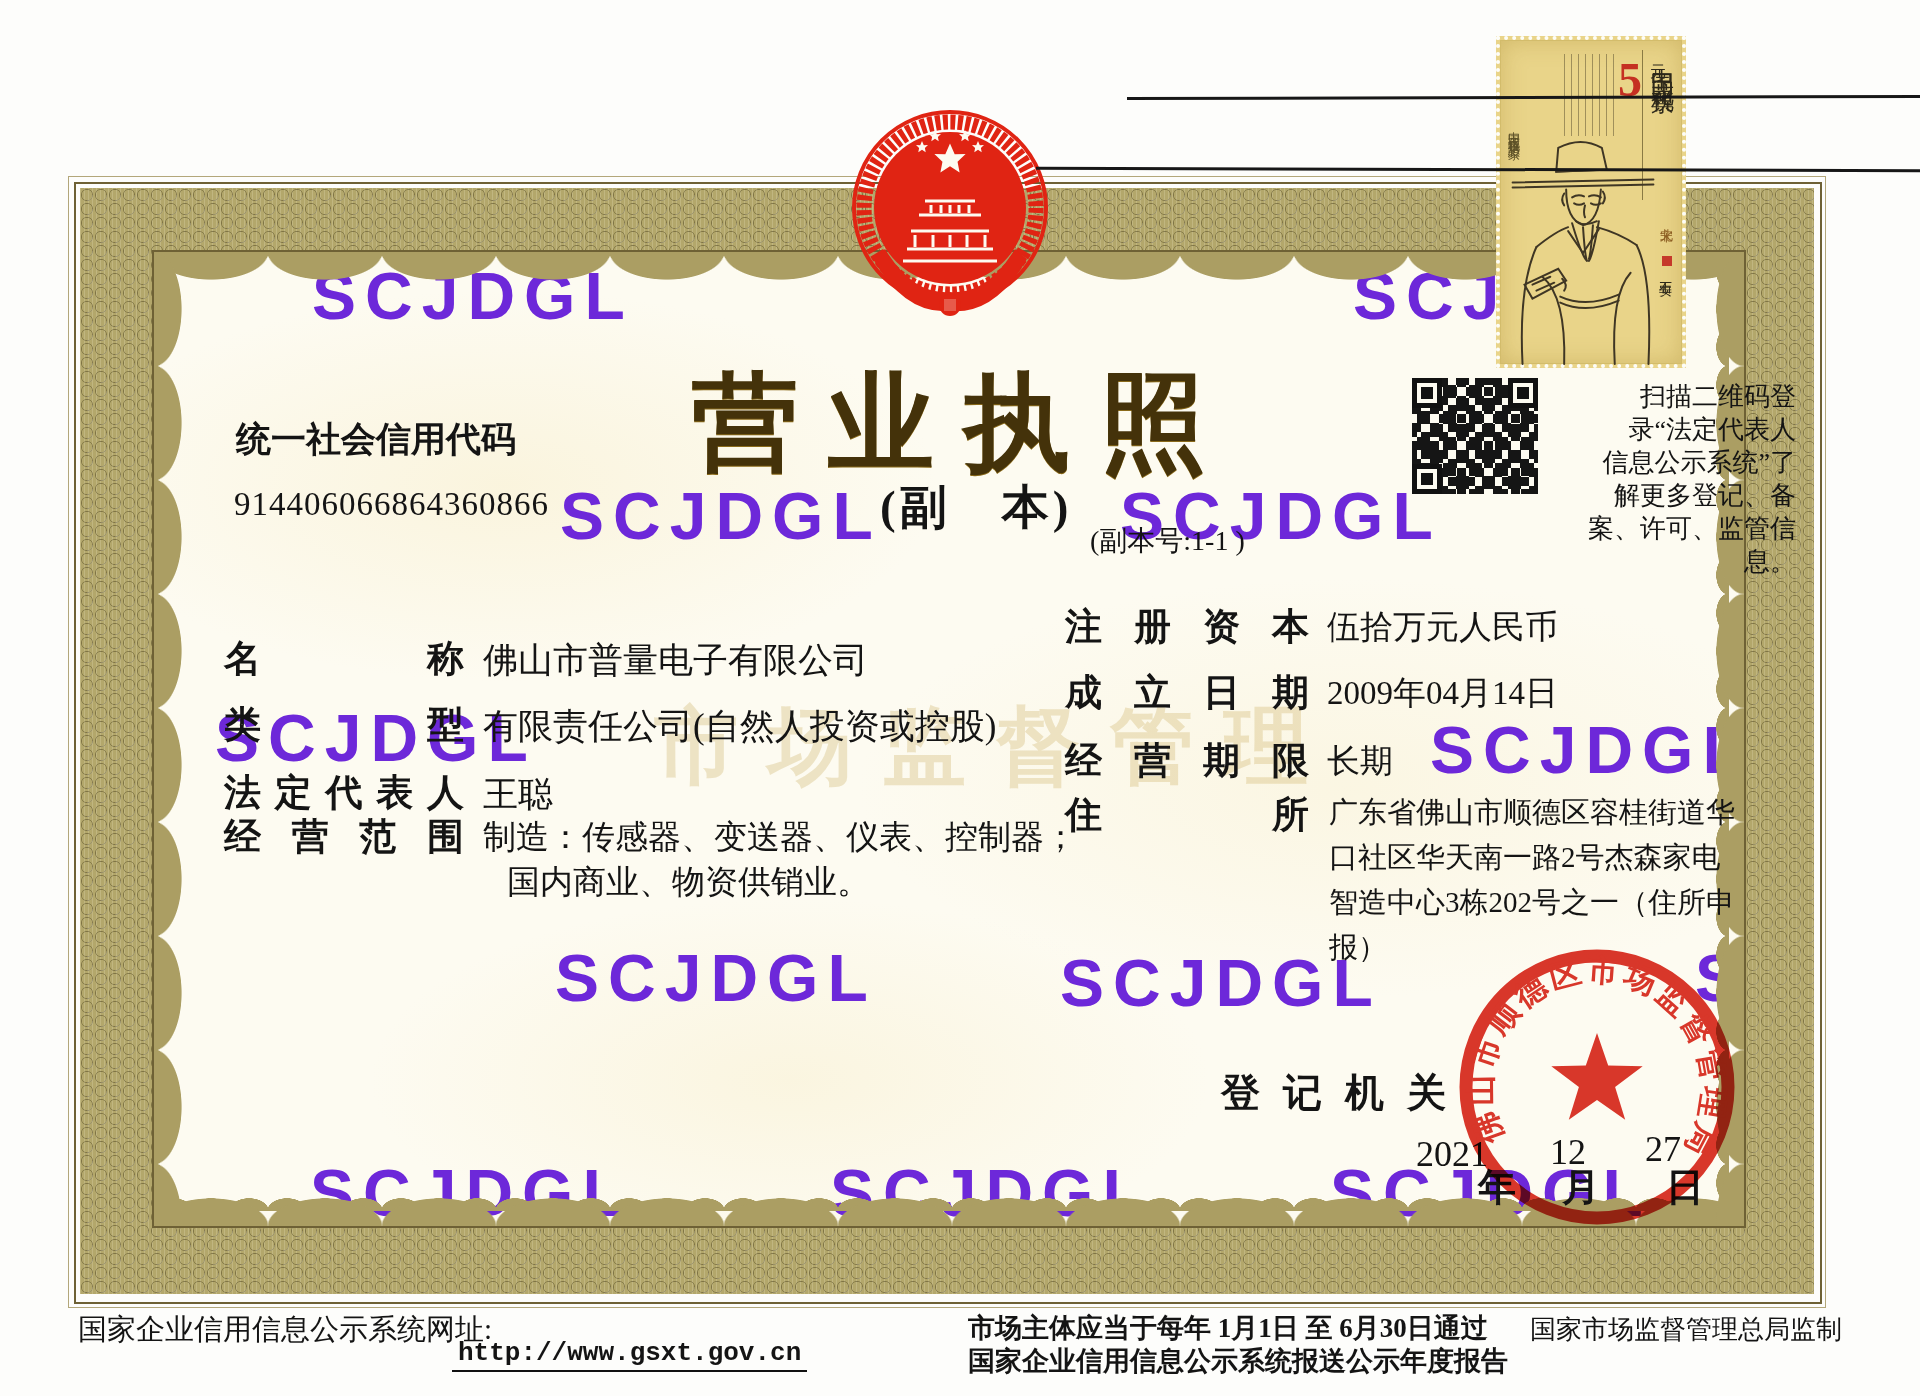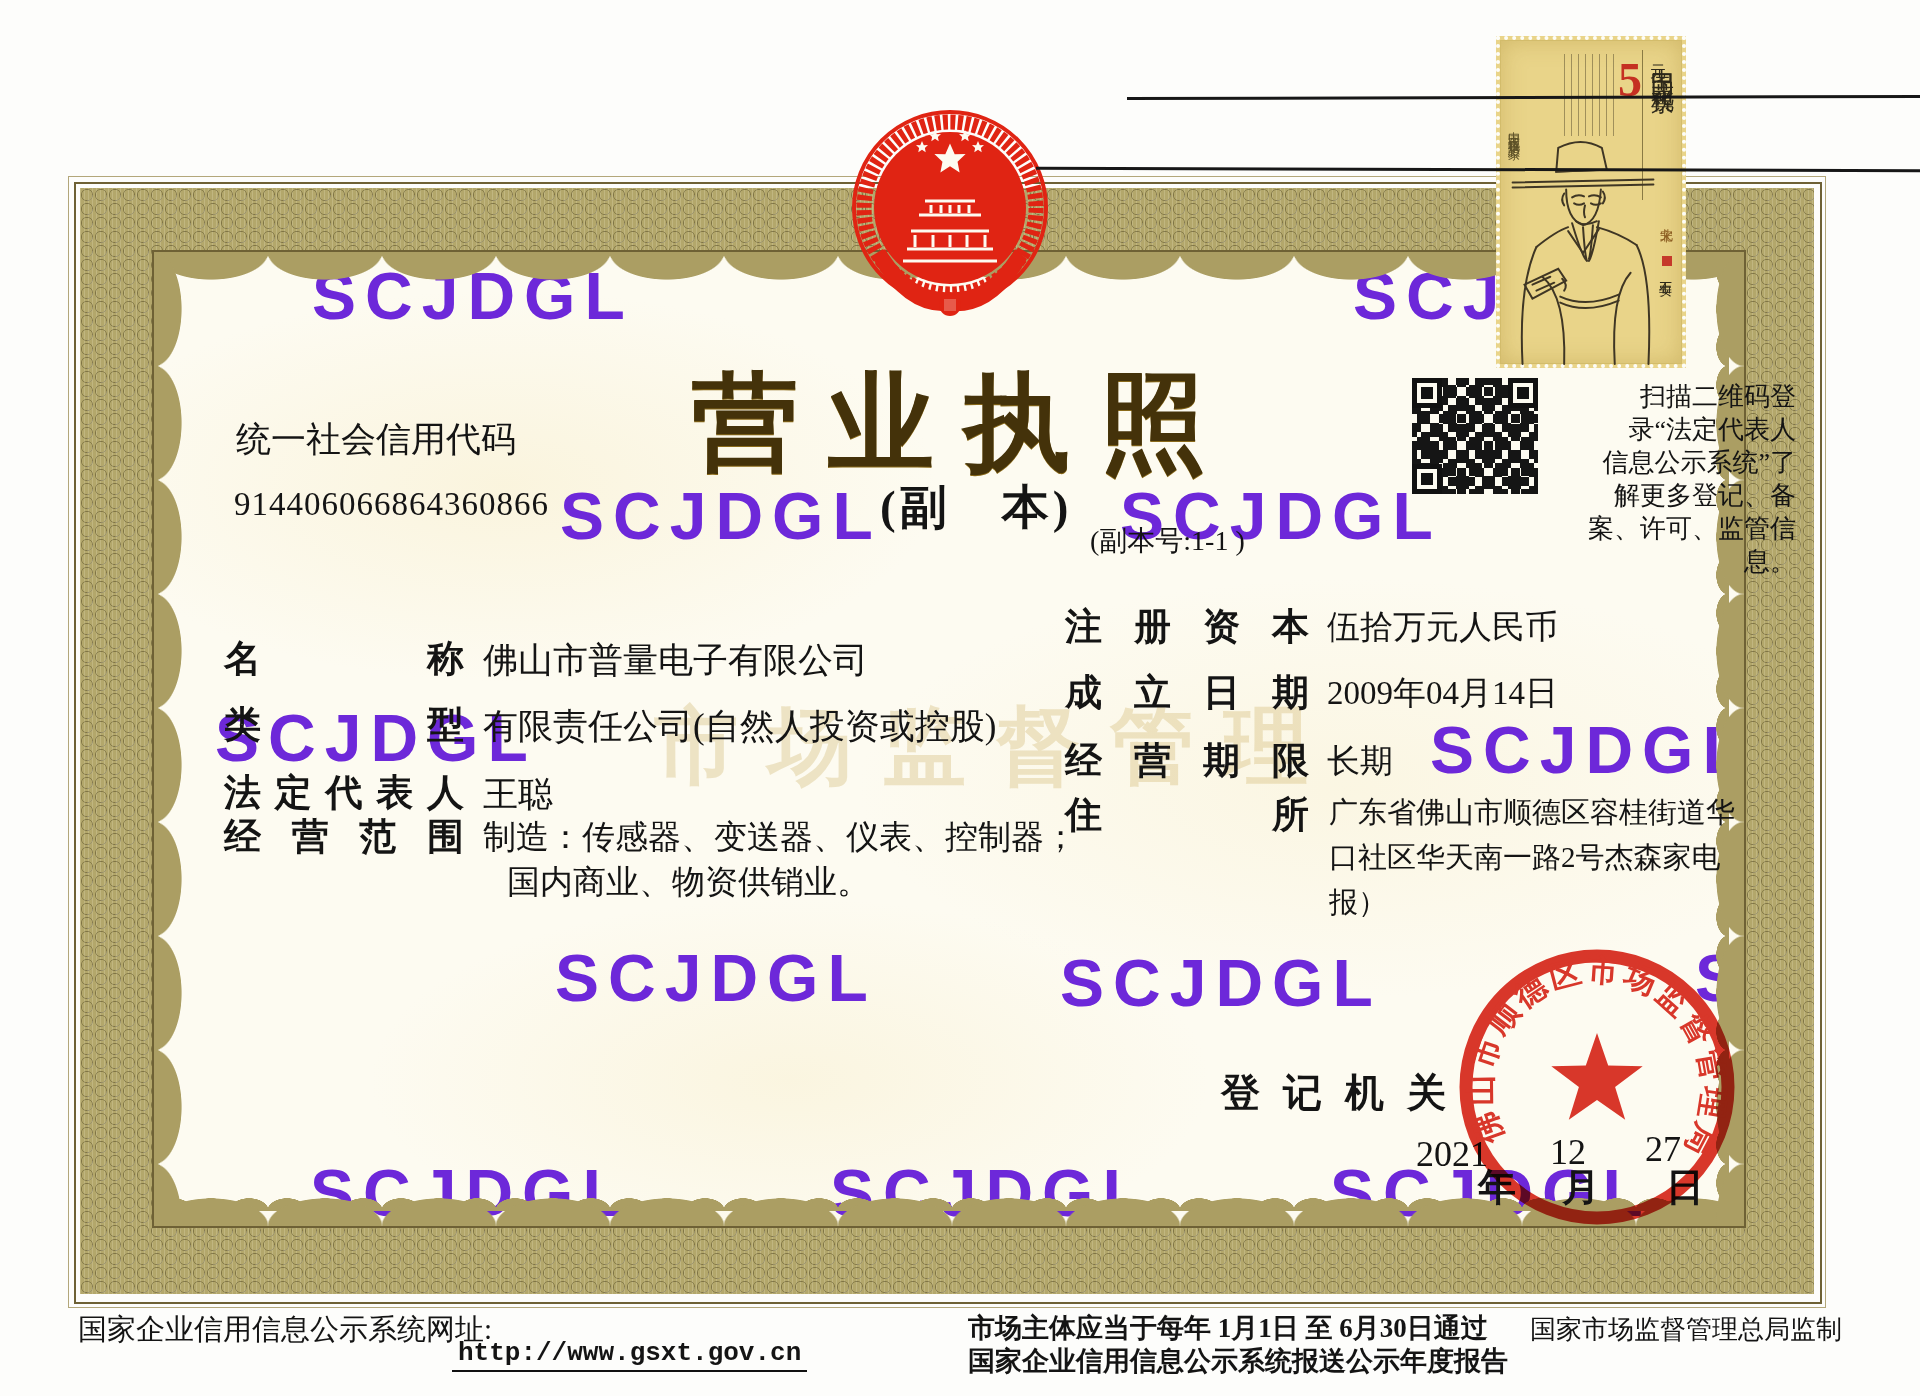--- a/index.html
+++ b/index.html
@@ -46,21 +46,21 @@
   .wm-center{position:absolute;left:500px;top:438px;font-size:84px;letter-spacing:30px;
       color:rgba(203,172,92,.30);font-weight:bold;white-space:nowrap;}
 
   
   .z4{z-index:4;}
   .hei{font-family:"Liberation Sans","DejaVu Sans",sans-serif;}
   .cert-title{left:692px;top:352px;font-size:106px;font-weight:900;letter-spacing:30px;color:#44320a;
       text-shadow:0 1px 0 #8a6a1a;white-space:nowrap;}
   .subtitle{left:880px;top:476px;font-size:47px;font-weight:700;letter-spacing:4px;white-space:nowrap;}
   .copy-no{left:1090px;top:522px;font-size:28px;white-space:nowrap;}
-  .ccode-label{left:236px;top:416px;font-size:35px;font-weight:normal;white-space:nowrap;}
+  .ccode-label{left:236px;top:416px;font-size:35px;font-weight:bold;white-space:nowrap;}
   .ccode-val{left:234px;top:486px;font-size:33px;letter-spacing:1px;white-space:nowrap;}
 
   .flabel{position:absolute;font-size:37px;font-weight:600;text-align:justify;text-align-last:justify;}
   .fval{position:absolute;font-size:35px;white-space:nowrap;}
   .lab-l{left:224px;width:240px;}
   .lab-r{left:1065px;width:244px;}
   .addr{font-size:29px;line-height:45px;white-space:nowrap;}
 
   .reg-label{left:1221px;top:1066px;width:225px;font-size:39px;font-weight:600;text-align:justify;text-align-last:justify;}
   .dt{position:absolute;font-size:36px;z-index:4;}
@@ -234,20 +234,21 @@
 <div class="flabel lab-r z4" style="top:668px;">成立日期</div>
 <div class="fval z4" style="left:1327px;top:671px;font-size:33px;">2009年04月14日</div>
 
 <div class="flabel lab-r z4" style="top:736px;">经营期限</div>
 <div class="fval z4" style="left:1327px;top:739px;font-size:33px;">长期</div>
 
 <div class="flabel lab-r z4" style="top:790px;">住所</div>
 <div class="z4 abs addr" style="left:1329px;top:790px;">
   <div>广东省佛山市顺德区容桂街道华</div>
   <div>口社区华天南一路2号杰森家电</div>
+  <div>智造中心3栋202号之一（住所申</div>
   <div>报）</div>
 </div>
 
 <div class="abs reg-label z4">登记机关</div>
 <span class="dt" style="left:1416px;top:1133px;">2021</span>
 <span class="dt" style="left:1550px;top:1131px;">12</span>
 <span class="dt" style="left:1645px;top:1128px;">27</span>
 <span class="dtu" style="left:1478px;top:1162px;">年</span>
 <span class="dtu" style="left:1562px;top:1162px;">月</span>
 <span class="dtu" style="left:1666px;top:1162px;">日</span>

